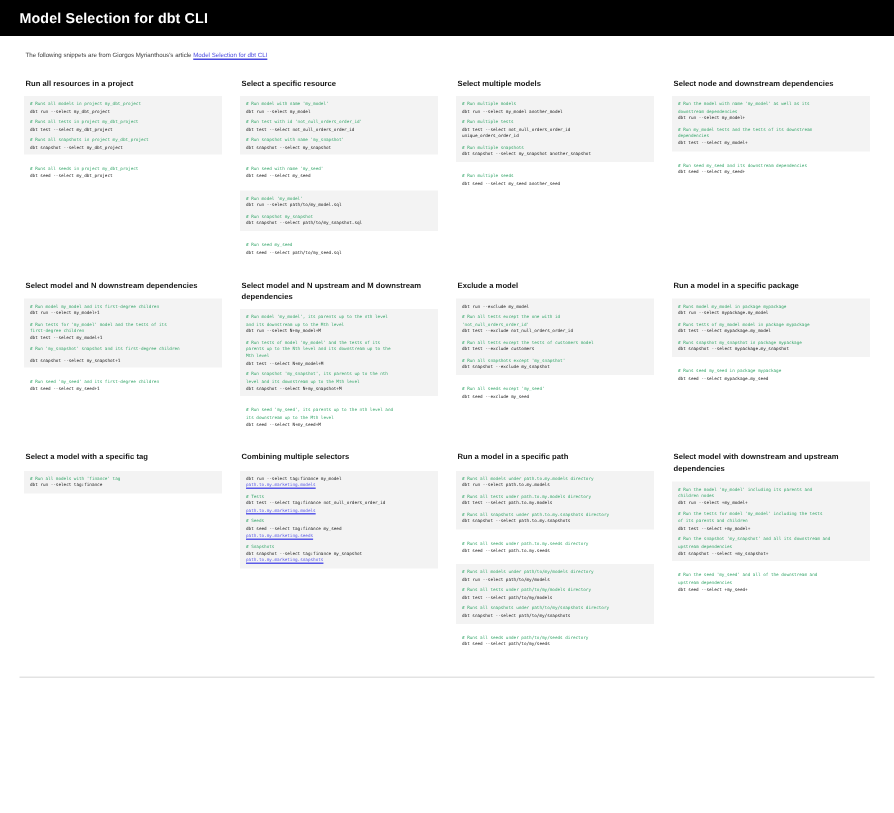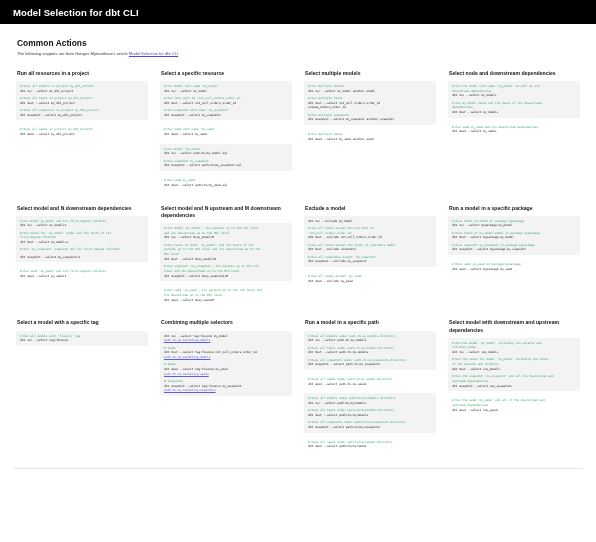--- a/index.html
+++ b/index.html
@@ -104,21 +104,20 @@
 </style>
 </head>
 <body>
 
 <div class="topbar">
   <div class="topbar-title">Model Selection for dbt CLI</div>
 </div>
 
 <div class="page">
 
-  <div class="section-title">Common Actions</div>
 
   <div class="section-sub">
     <span>The following snippets are from Giorgos Myrianthous's article </span><a href="#">Model Selection for dbt CLI</a>
   </div>
 
   <div class="grid" id="card-grid">
       <div class="card">
         <div class="card-title">Run all resources in a project</div>
         <div class="codeblock">
           <div class="line comment"># Runs all models in project my_dbt_project</div>

